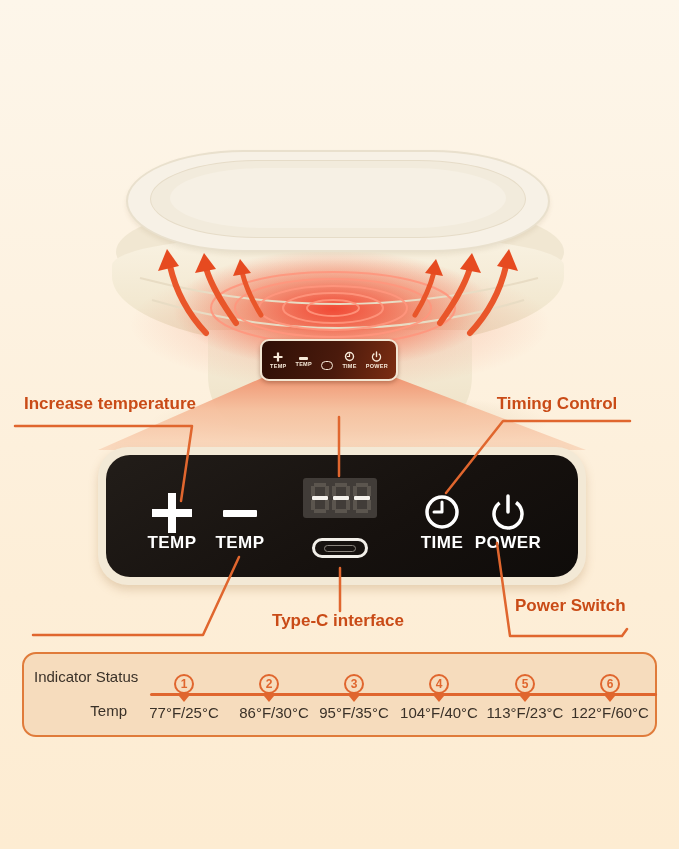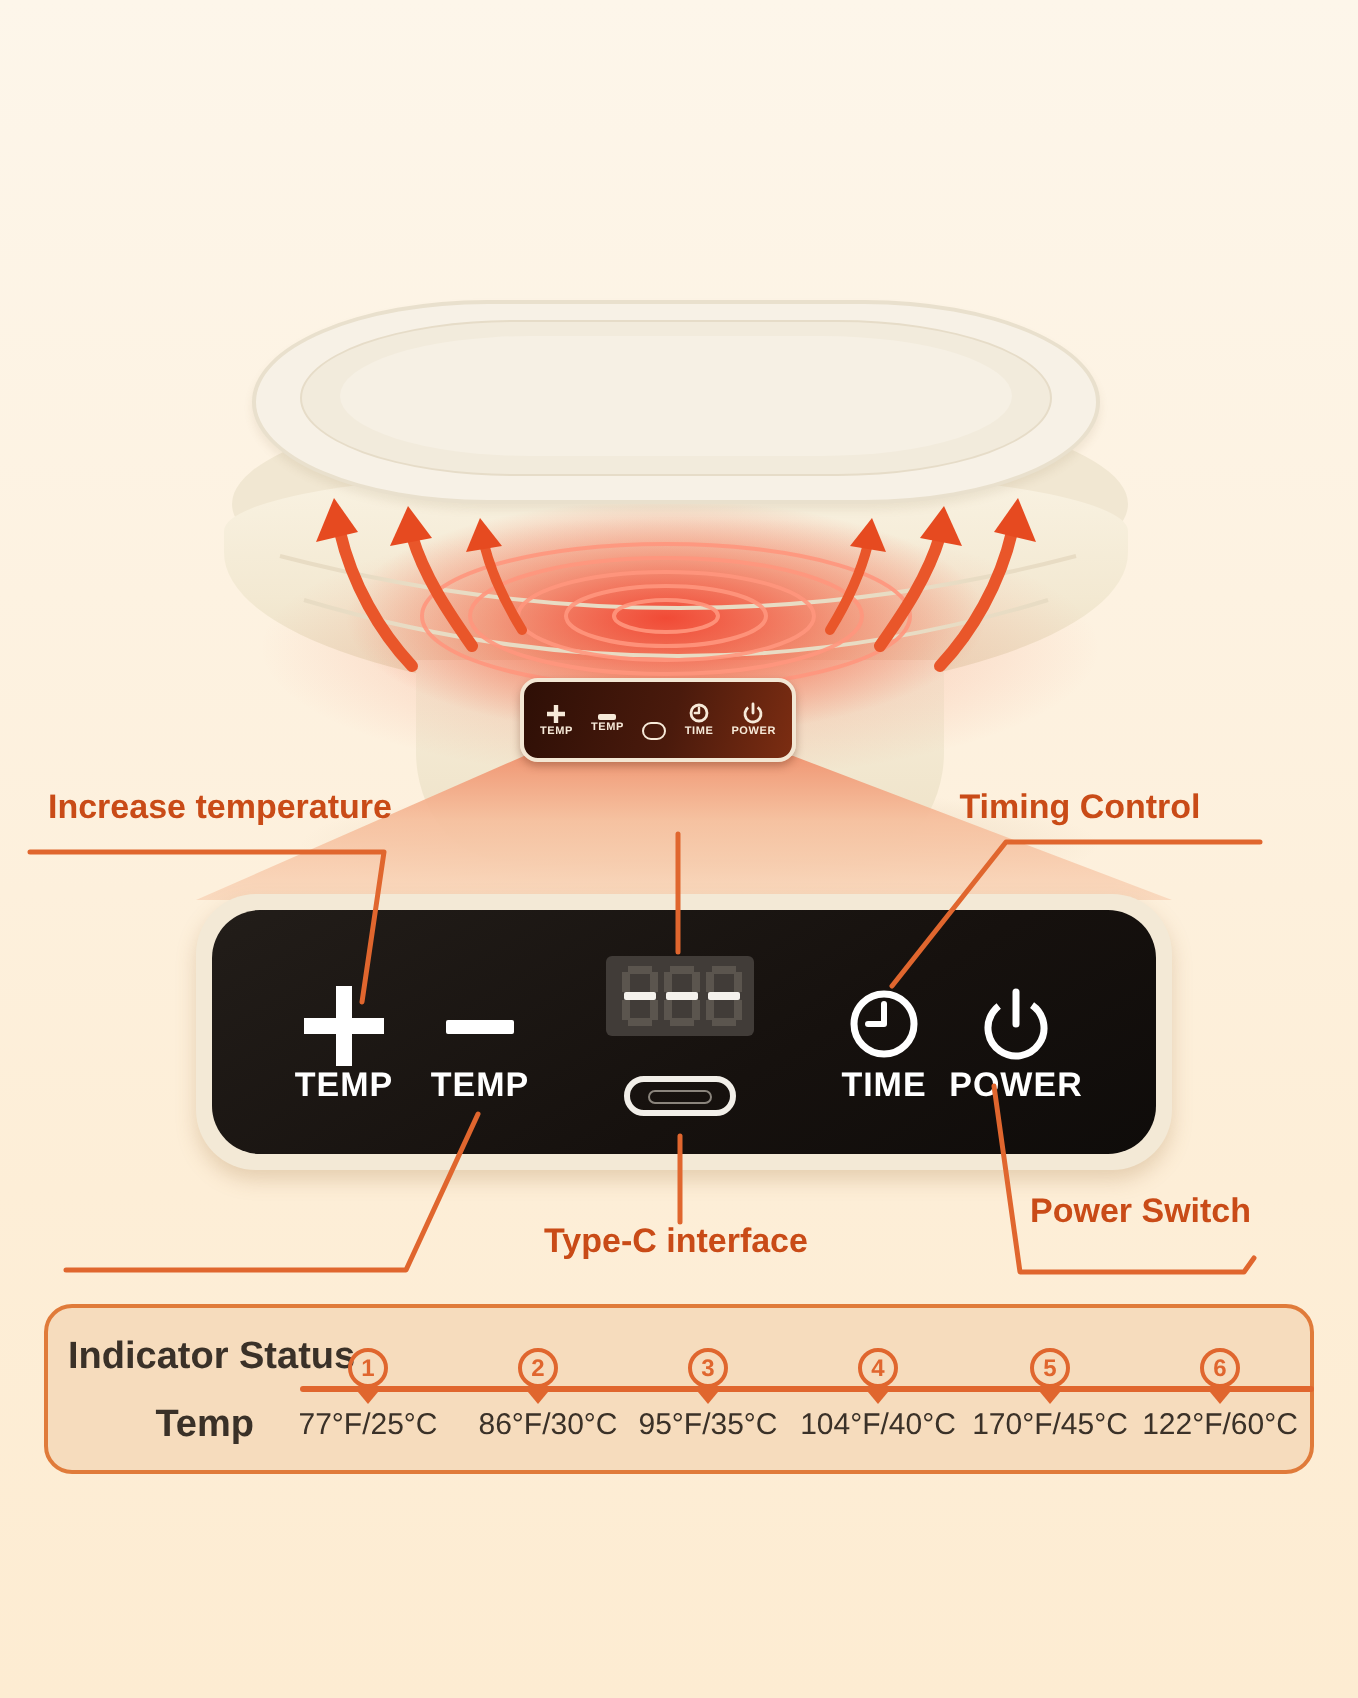--- a/index.html
+++ b/index.html
@@ -69,21 +69,21 @@
     border:3px solid #f2efe9; border-radius:10px; display:flex; align-items:center; justify-content:center; }
   .pill-slot{ width:32px; height:7px; border:1.5px solid #8a847c; border-radius:4px; }
 
   
   .callout{ position:absolute; font-size:17px; font-weight:700; color:#c94b17; white-space:nowrap; }
   .center{ transform:translateX(-50%); }
 
   
   .itable{ left:22px; top:652px; width:635px; height:85px; border-radius:14px;
     border:2px solid #e07b3a; background:#f6dcbd; }
-  .itable .rowlabel{ position:absolute; font-size:19px; font-weight:700; color:#3a3128; }
+  .itable .rowlabel{ position:absolute; font-size:15px; font-weight:400; color:#3a3128; }
   .ind-circle{ position:absolute; top:20px; width:20px; height:20px; border-radius:50%;
     border:2px solid #e0662e; color:#e0662e; font-size:12px; font-weight:700;
     display:flex; align-items:center; justify-content:center; transform:translateX(-50%); }
   .ind-line{ position:absolute; left:126px; top:39px; width:507px; height:3px;
     background:#e0662e; border-radius:2px; }
   .ind-tri{ position:absolute; top:42px; width:0; height:0; transform:translateX(-50%);
     border-left:5px solid transparent; border-right:5px solid transparent;
     border-top:6px solid #e0662e; }
   .temp-val{ position:absolute; top:50px; font-size:15px; color:#3a3128;
     transform:translateX(-50%); white-space:nowrap; }
@@ -232,21 +232,21 @@
   <svg class="abs" style="left:0;top:0" width="679" height="660" viewBox="0 0 679 660" fill="none" stroke="#e0662e" stroke-width="2.5" stroke-linejoin="round" stroke-linecap="round">
     <path d="M15 426 H192 L181 501"></path>
     <path d="M339 417 V476"></path>
     <path d="M630 421 H503 L446 493"></path>
     <path d="M239 557 L203 635 H33"></path>
     <path d="M340 568 V611"></path>
     <path d="M497 543 L510 636 H622 L627 629"></path>
   </svg>
 
   <div class="callout" style="left:24px;top:394px">Increase temperature</div>
-  <div class="callout center" style="left:540px;top:394px">Timing Control</div>
+  <div class="callout center" style="left:557px;top:394px">Timing Control</div>
   <div class="callout center" style="left:338px;top:611px">Type-C interface</div>
   <div class="callout" style="left:515px;top:596px">Power Switch</div>
 
   <div class="abs itable">
     <span class="rowlabel" style="left:10px;top:14px">Indicator Status</span>
     <span class="rowlabel" style="left:8px;top:48px;width:95px;text-align:right">Temp</span>
 
     <div class="ind-line"></div>
 
     <span class="ind-circle" style="left:160px">1</span>
@@ -260,17 +260,17 @@
     <span class="ind-tri" style="left:245px"></span>
     <span class="ind-tri" style="left:330px"></span>
     <span class="ind-tri" style="left:415px"></span>
     <span class="ind-tri" style="left:501px"></span>
     <span class="ind-tri" style="left:586px"></span>
 
     <span class="temp-val" style="left:160px">77°F/25°C</span>
     <span class="temp-val" style="left:250px">86°F/30°C</span>
     <span class="temp-val" style="left:330px">95°F/35°C</span>
     <span class="temp-val" style="left:415px">104°F/40°C</span>
-    <span class="temp-val" style="left:501px">170°F/45°C</span>
+    <span class="temp-val" style="left:501px">113°F/23°C</span>
     <span class="temp-val" style="left:586px">122°F/60°C</span>
   </div>
 
 </div>
 
 </body></html>

